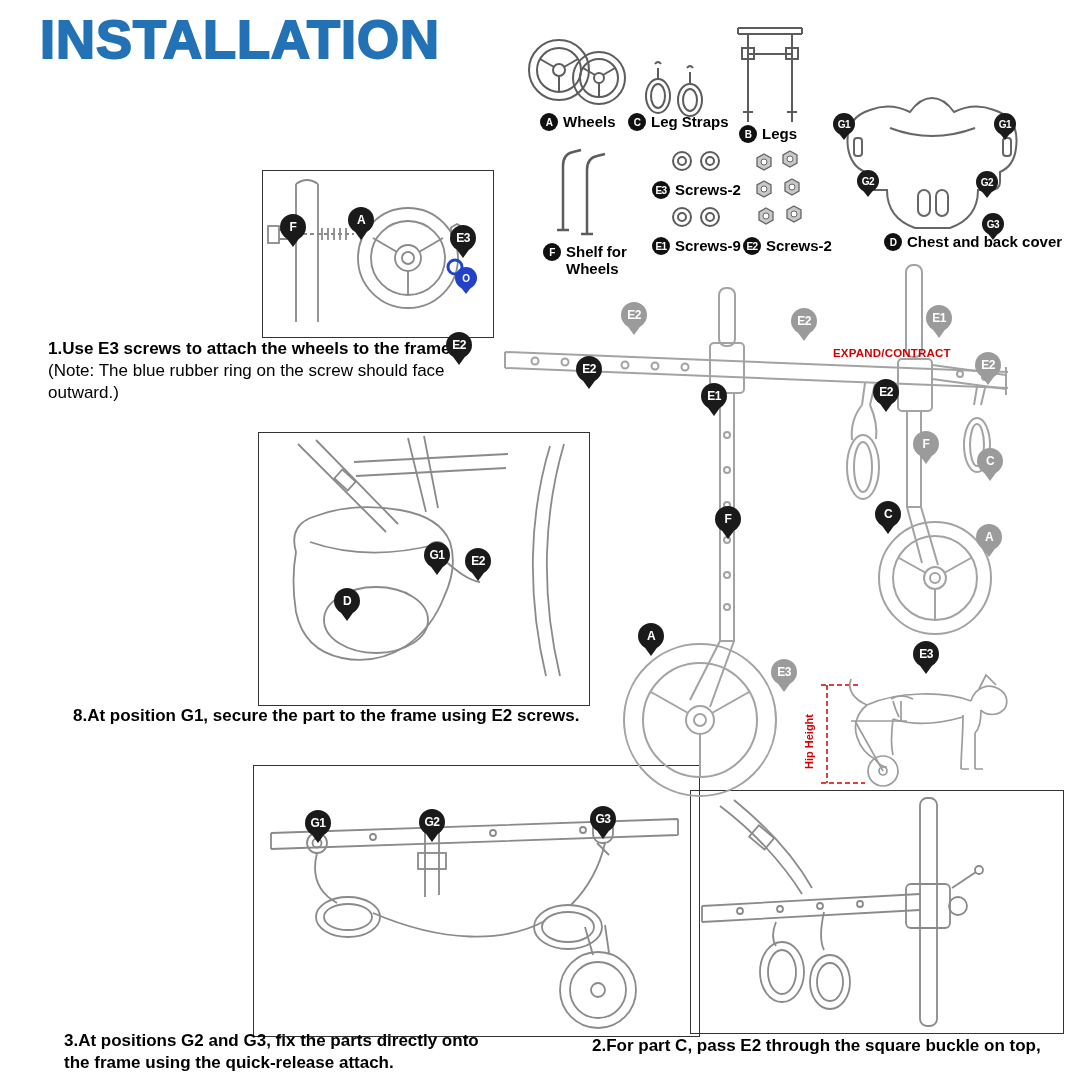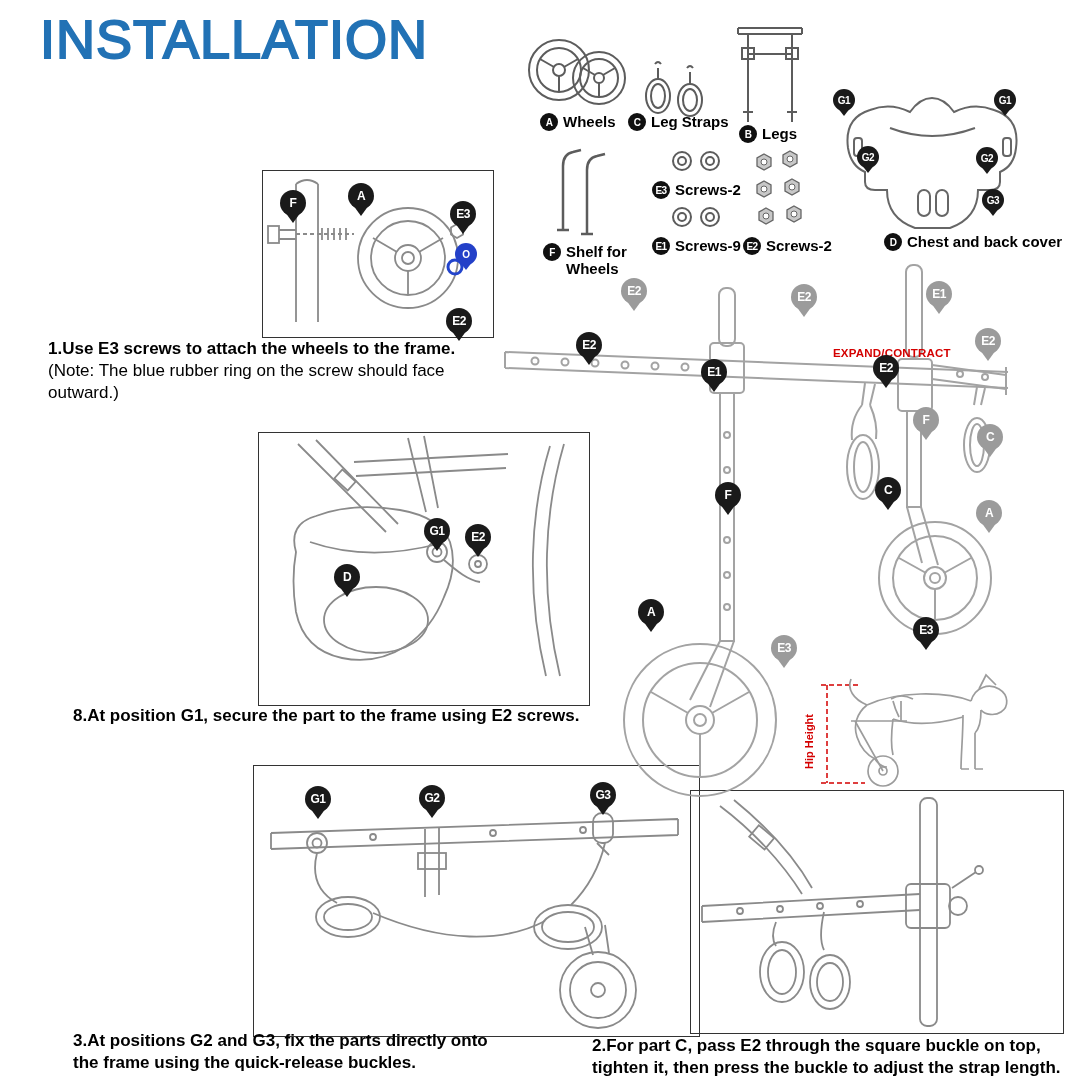--- a/index.html
+++ b/index.html
@@ -1,25 +1,25 @@
 <!DOCTYPE html>
 <html><head>
 <meta charset="utf-8">
 <style>
   html,body{margin:0;padding:0;background:#fff;}
   .page{position:relative;width:1090px;height:1090px;background:#ffffff;overflow:hidden;
         font-family:"Liberation Sans",sans-serif;color:#000;}
   .abs{position:absolute;}
   
-  .title{position:absolute;left:40px;top:10px;color:#2272B5;font-weight:normal;
+  .title{position:absolute;left:40px;top:10px;color:#2272B5;font-weight:bold;
          font-size:54px;line-height:1.1;letter-spacing:1px;-webkit-text-stroke:2px #2272B5;}
   
   .pin{position:absolute;width:26px;height:26px;border-radius:50%;background:#1a1a1a;color:#fff;
        display:flex;align-items:center;justify-content:center;font-weight:bold;font-size:12px;
-       letter-spacing:-0.5px;z-index:6;}
+       letter-spacing:-0.5px;z-index:6;margin-top:24px;}
   .pin::after{content:"";position:absolute;left:50%;top:22px;transform:translateX(-50%);
        border:8px solid transparent;border-top:11px solid #1a1a1a;}
   .pin.gray{background:#9b9b9b;}.pin.gray::after{border-top-color:#9b9b9b;}
   .pin.blue{background:#2340c8;}.pin.blue::after{border-top-color:#2340c8;}
   .pin.sm{width:22px;height:22px;font-size:10px;}
   .pin.sm::after{top:18px;border-width:7px;border-top-width:9px;}
   
   .lg-label{position:absolute;display:flex;align-items:flex-start;gap:5px;z-index:5;}
   .badge{flex:none;display:inline-flex;width:18px;height:18px;border-radius:50%;background:#101010;
          color:#fff;font-size:10px;font-weight:bold;align-items:center;justify-content:center;letter-spacing:-0.5px;}
@@ -331,28 +331,27 @@
   <div class="step" style="left:48px;top:338px;width:475px">
     <span class="step-bold">1.Use E3 screws to attach the wheels to the frame.</span><br>
     <span>(Note: The blue rubber ring on the screw should face</span><br>
     <span>outward.)</span>
   </div>
 
   <div class="step" style="left:73px;top:705px;width:570px">
     <span class="step-bold">8.At position G1, secure the part to the frame using E2 screws.</span><br>
   </div>
 
-  <div class="step" style="left:73px;top:1030px;width:480px">
+  <div class="step" style="left:64px;top:1030px;width:480px">
     <span class="step-bold">3.At positions G2 and G3, fix the parts directly onto</span><br>
-    <span class="step-bold">the frame using the quick-release buckles.</span>
+    <span class="step-bold">the frame using the quick-release attach.</span>
   </div>
 
   <div class="step" style="left:592px;top:1035px;width:480px">
     <span class="step-bold">2.For part C, pass E2 through the square buckle on top,</span><br>
-    <span class="step-bold">tighten it, then press the buckle to adjust the strap length.</span>
   </div>
 
   <span class="pin" style="left:280px;top:190px">F</span>
   <span class="pin" style="left:348px;top:183px">A</span>
   <span class="pin" style="left:450px;top:201px">E3</span>
   <span class="pin blue sm" style="left:455px;top:243px">O</span>
   <span class="pin" style="left:446px;top:308px">E2</span>
 
   <span class="pin sm" style="left:833px;top:89px">G1</span>
   <span class="pin sm" style="left:994px;top:89px">G1</span>

